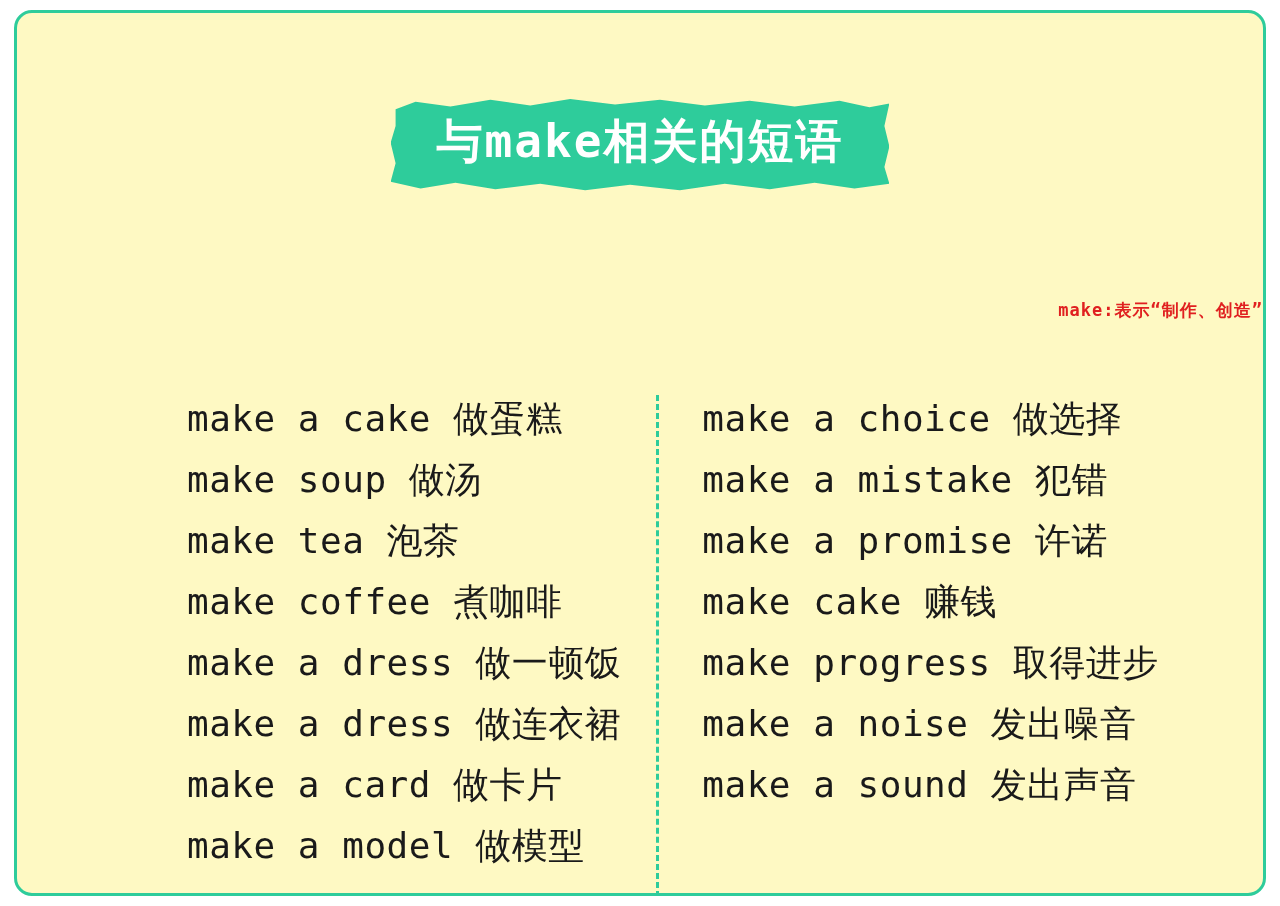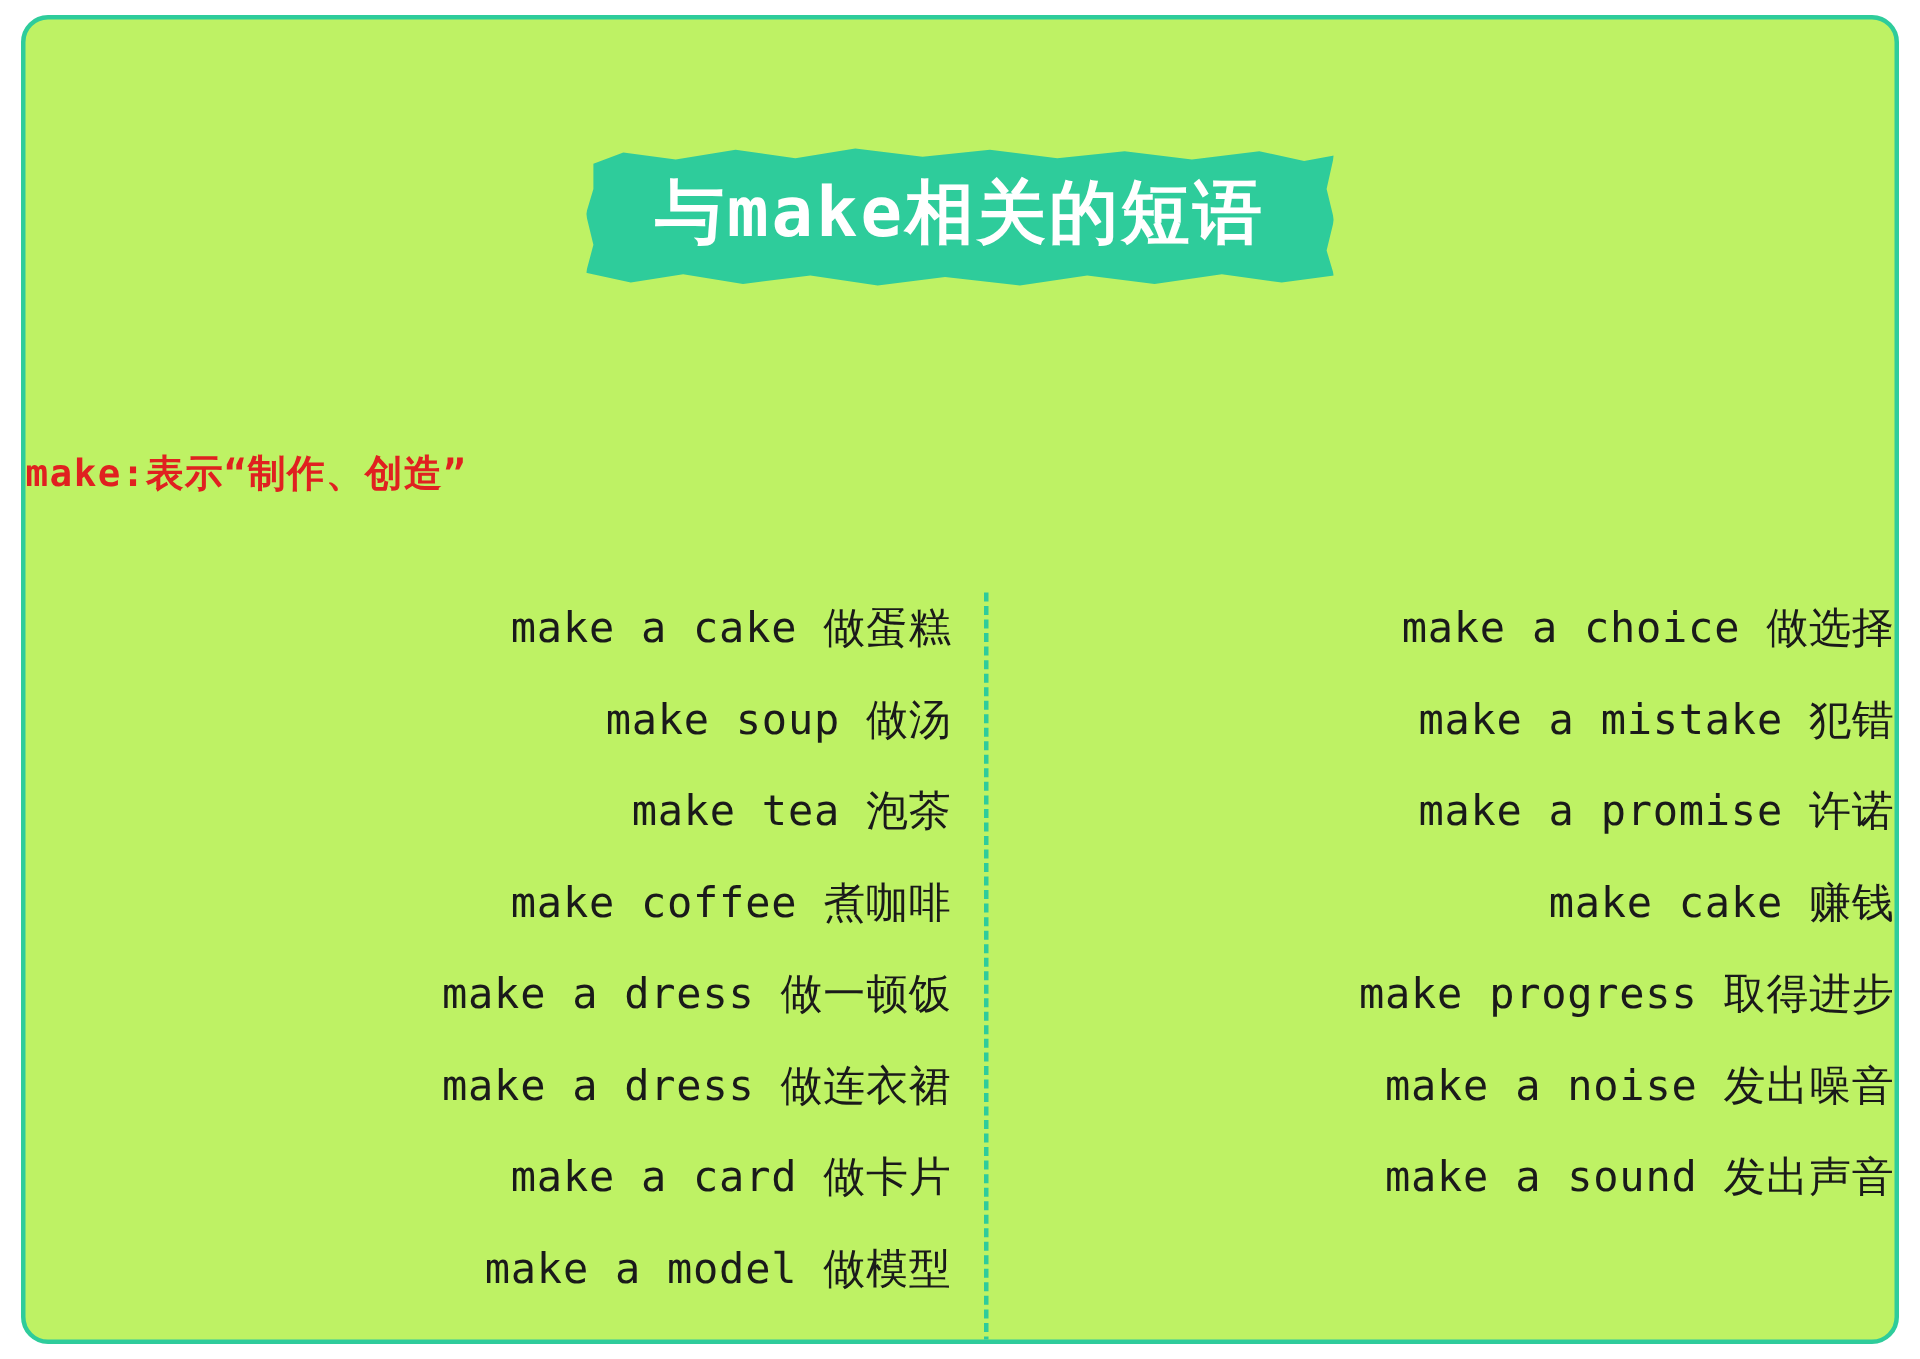--- a/index.html
+++ b/index.html
@@ -15,21 +15,21 @@
   }
   .card {
     position: absolute;
     left: 14px;
     top: 10px;
     width: 1252px;
     height: 886px;
     border: 3px solid #2ecc9b;
     border-radius: 18px;
     box-sizing: border-box;
-    background: #bef264;
+    background: #fef9c3;
     overflow: hidden;
   }
   .title-wrap {
     position: absolute;
     left: 0;
     right: 0;
     top: 85px;
     display: flex;
     justify-content: center;
   }
@@ -55,25 +55,25 @@
     color: #ffffff;
     letter-spacing: 2px;
     white-space: nowrap;
     line-height: 1.2;
   }
   .subtitle {
     position: absolute;
     left: 0;
     right: 0;
     top: 286px;
-    text-align: left;
+    text-align: right;
     color: #e02020;
     font-family: "DejaVu Sans Mono", monospace;
     font-weight: bold;
-    font-size: 25px;
+    font-size: 17px;
     letter-spacing: 1px;
   }
   .columns {
     position: absolute;
     left: 0;
     right: 0;
     top: 375px;
     display: flex;
   }
   .col {
@@ -90,26 +90,25 @@
   .divider {
     position: absolute;
     left: 639px;
     top: 382px;
     width: 0;
     height: 520px;
     border-left: 3px dashed #2ecc9b;
   }
   .phrase {
     font-family: "DejaVu Sans Mono", monospace;
-    font-size: 28px;
+    font-size: 36px;
     color: #1a1a1a;
     line-height: 61px;
     white-space: nowrap;
     letter-spacing: 0.5px;
-    text-align: right;
   }
 </style>
 </head>
 <body>
 
 <div class="card">
 
   <div class="title-wrap">
     <div class="title-brush">
       <div class="title-text">与make相关的短语</div>

